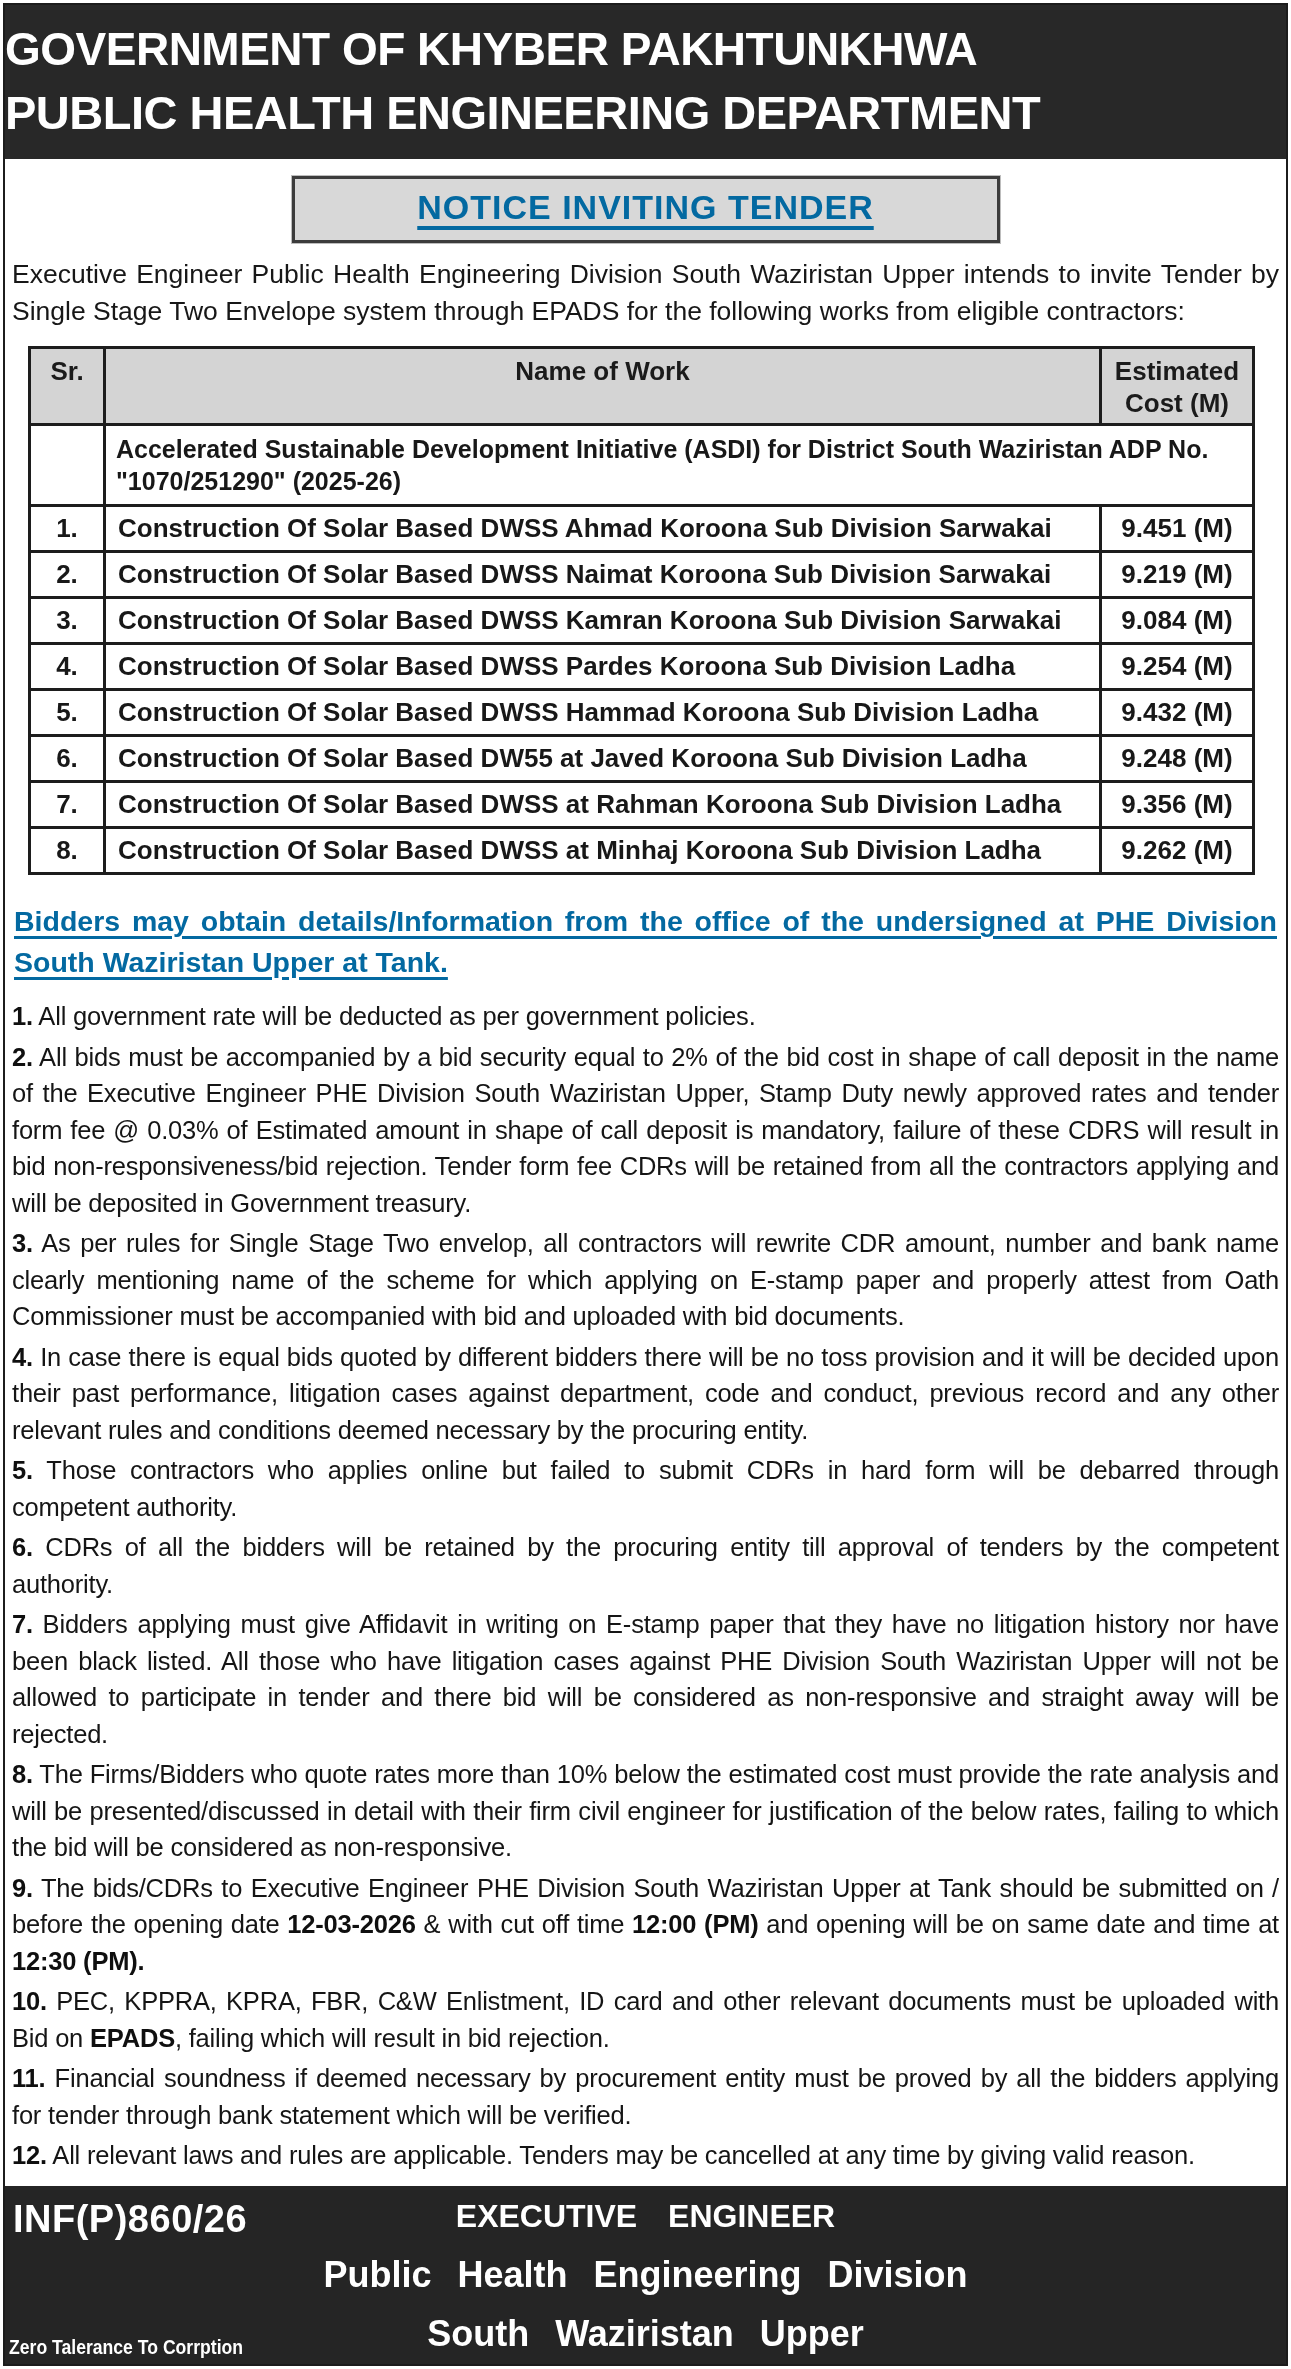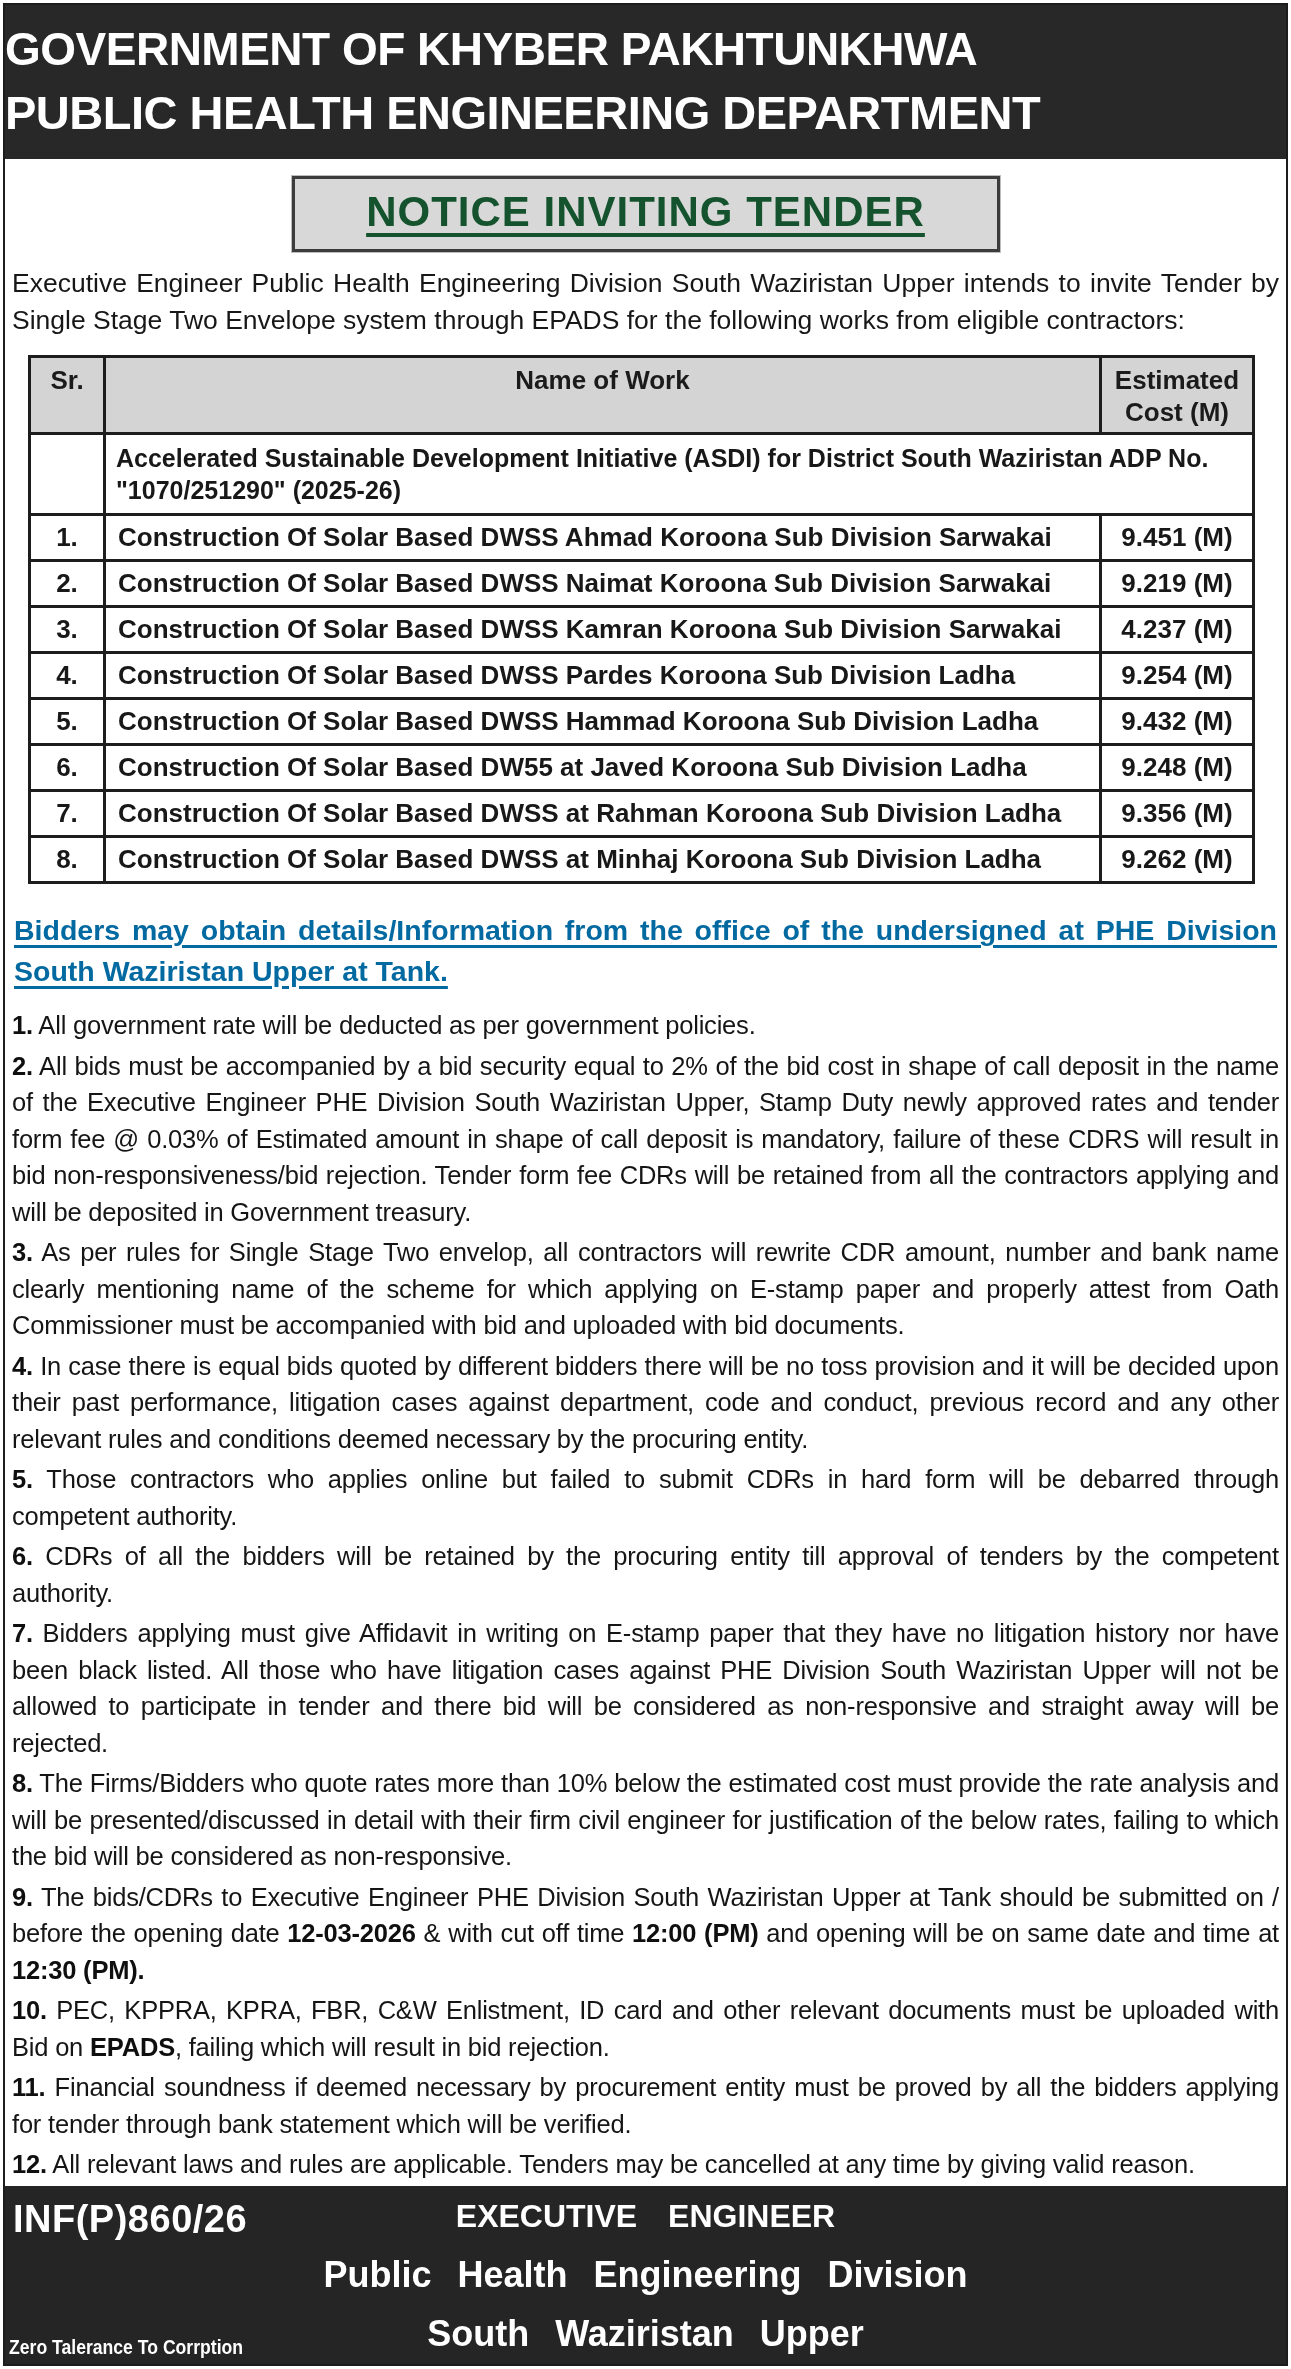--- a/index.html
+++ b/index.html
@@ -20,21 +20,21 @@
   .banner-line1{font-size:46px;font-weight:bold;letter-spacing:-0.5px;line-height:52px;}
   .banner-line2{font-size:47px;font-weight:bold;letter-spacing:-0.5px;line-height:52px;margin-top:12px;}
   
   .content{padding:0 7px;color:#141414;}
   .notice-box{
     width:702px;margin:17px auto 13px;background:#d8d8d8;
     border:3px solid #3c3c3c;text-align:center;padding:9px 0 13px;
     box-shadow:0 0 0 1px #bdbdbd;
   }
   .notice-title{
-    font-size:42px;font-weight:bold;color:#14532d;letter-spacing:1px;
+    font-size:34px;font-weight:bold;color:#0369a1;letter-spacing:1px;
     text-decoration:underline;text-decoration-thickness:4px;text-underline-offset:7px;
   }
   .intro{
     font-size:26.5px;line-height:37px;text-align:justify;margin:8px 0 16px;color:#171717;
   }
   
   table.works{
     border-collapse:collapse;margin:4px 24px 0 16px;
     width:calc(100% - 40px);
   }
@@ -122,21 +122,21 @@
           <td class="cell-cost">9.451 (M)</td>
         </tr>
         <tr class="work-row">
           <td class="cell-sr">2.</td>
           <td class="cell-work">Construction Of Solar Based DWSS Naimat Koroona Sub Division Sarwakai</td>
           <td class="cell-cost">9.219 (M)</td>
         </tr>
         <tr class="work-row">
           <td class="cell-sr">3.</td>
           <td class="cell-work">Construction Of Solar Based DWSS Kamran Koroona Sub Division Sarwakai</td>
-          <td class="cell-cost">4.237 (M)</td>
+          <td class="cell-cost">9.084 (M)</td>
         </tr>
         <tr class="work-row">
           <td class="cell-sr">4.</td>
           <td class="cell-work">Construction Of Solar Based DWSS Pardes Koroona Sub Division Ladha</td>
           <td class="cell-cost">9.254 (M)</td>
         </tr>
         <tr class="work-row">
           <td class="cell-sr">5.</td>
           <td class="cell-work">Construction Of Solar Based DWSS Hammad Koroona Sub Division Ladha</td>
           <td class="cell-cost">9.432 (M)</td>

